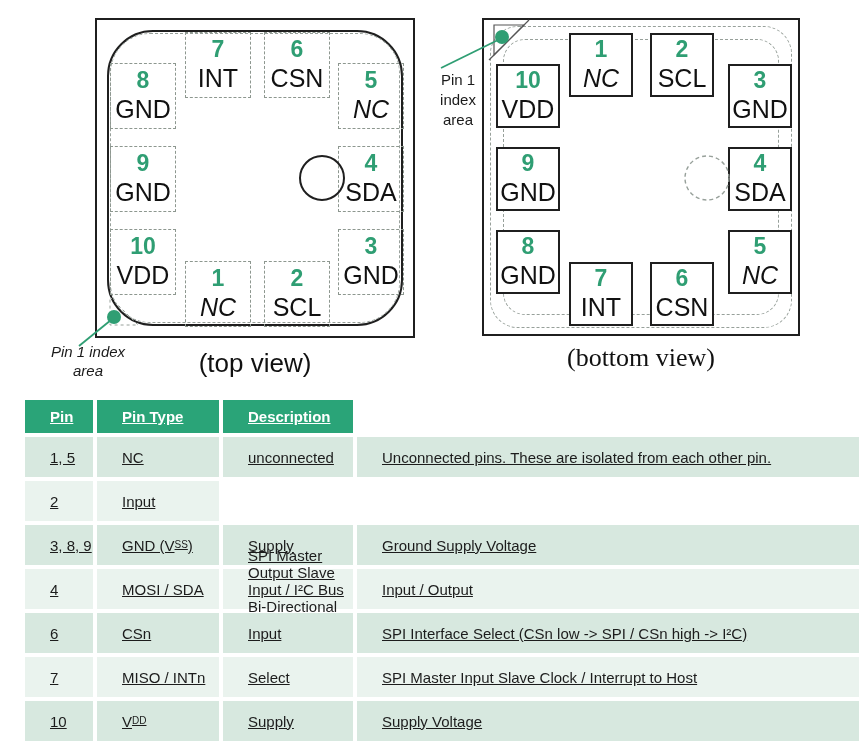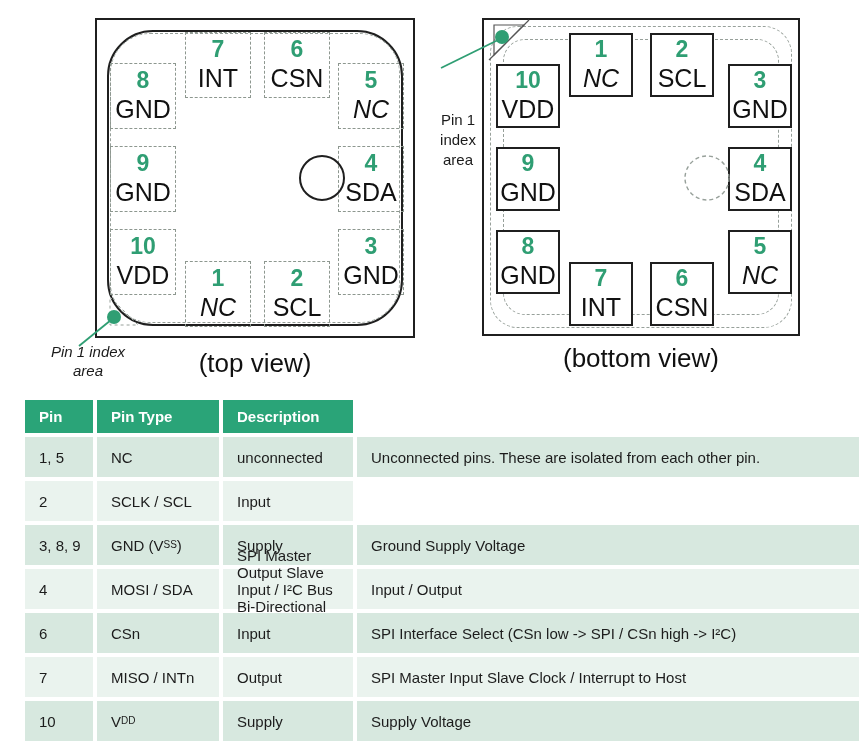--- a/index.html
+++ b/index.html
@@ -47,30 +47,30 @@
   .bv5 { left:244px; top:44px;  }  
   .bv6 { left:244px; top:127px; }  
   .bv7 { left:244px; top:210px; }  
   .bv8 { left:85px;  top:242px; }  
   .bv9 { left:166px; top:242px; }  
 
   .overlay { position:absolute; left:0; top:0; pointer-events:none; }
 
   .idx-label { position:absolute; text-align:center; font-size:15px; color:#1b1b1b; line-height:19px; }
   .idx-left  { left:34px;  top:342px; width:108px;font-style:italic; }
-  .idx-right { left:426px; top:70px;  width:64px; line-height:20px;margin-top:40px; }
+  .idx-right { left:426px; top:70px;  width:64px; line-height:20px; }
 
   .caption { position:absolute; font-size:26px; color:#111; text-align:center; }
   .cap-top    { left:95px;  top:348px; width:320px; }
-  .cap-bottom { left:482px; top:343px; width:318px; }
+  .cap-bottom { left:482px; top:343px; width:318px;font-family:Liberation Serif, serif; }
 
   
   .ptable { position:absolute; left:25px; top:400px; width:834px; }
   .trow { display:grid; grid-template-columns:68px 122px 130px 1fr; column-gap:4px; margin-bottom:4px; }
-  .cell { display:flex; align-items:center; padding-left:14px; font-size:15px; color:#1c1c1c; height:40px; }
+  .cell { display:flex; align-items:center; padding-left:25px; font-size:15px; color:#1c1c1c; height:40px;text-decoration:underline; }
   .thead .cell { background:var(--header_bg,#2aa478); color:#fff; font-weight:bold; height:33px; font-size:15px; }
   .trow.dark  .cell { background:var(--row_dark,#d7e8df); }
   .trow.light .cell { background:var(--row_light,#eaf3ee); }
   .cell sub { font-size:10px; line-height:0; }
 </style>
 </head>
 <body>
 
 <div class="canvas">
 
@@ -207,25 +207,20 @@
           <span>NC</span>
           <sub></sub>
           <span></span>
         </div>
       <div class="cell">unconnected</div>
       <div class="cell">Unconnected pins. These are isolated from each other pin.</div>
     </div>
 
     <div class="trow light">
       <div class="cell">2</div>
-      <div class="cell">
-          <span>SCLK / SCL</span>
-          <sub></sub>
-          <span></span>
-        </div>
       <div class="cell">Input</div>
     </div>
 
     <div class="trow dark">
       <div class="cell">3, 8, 9</div>
       <div class="cell">
           <span>GND (V</span>
           <sub>SS</sub>
           <span>)</span>
         </div>
@@ -255,21 +250,21 @@
       <div class="cell">SPI Interface Select (CSn low -&gt; SPI / CSn high -&gt; I²C)</div>
     </div>
 
     <div class="trow light">
       <div class="cell">7</div>
       <div class="cell">
           <span>MISO / INTn</span>
           <sub></sub>
           <span></span>
         </div>
-      <div class="cell">Output</div>
+      <div class="cell">Select</div>
       <div class="cell">SPI Master Input Slave Clock / Interrupt to Host</div>
     </div>
 
     <div class="trow dark">
       <div class="cell">10</div>
       <div class="cell">
           <span>V</span>
           <sub>DD</sub>
           <span></span>
         </div>

